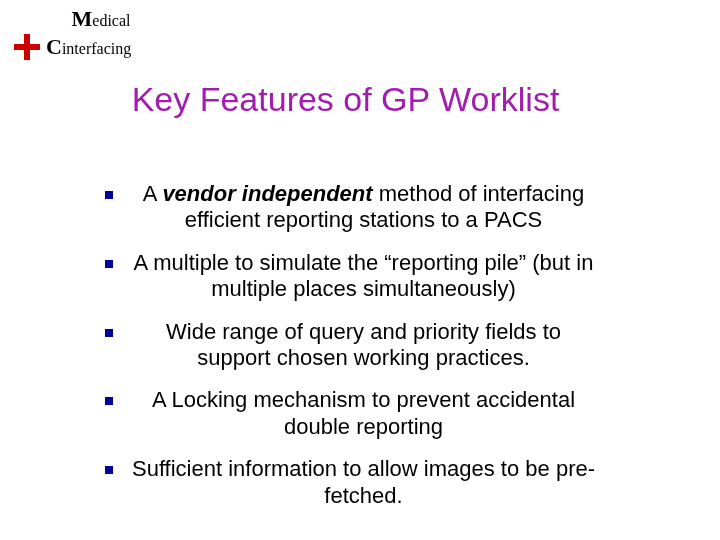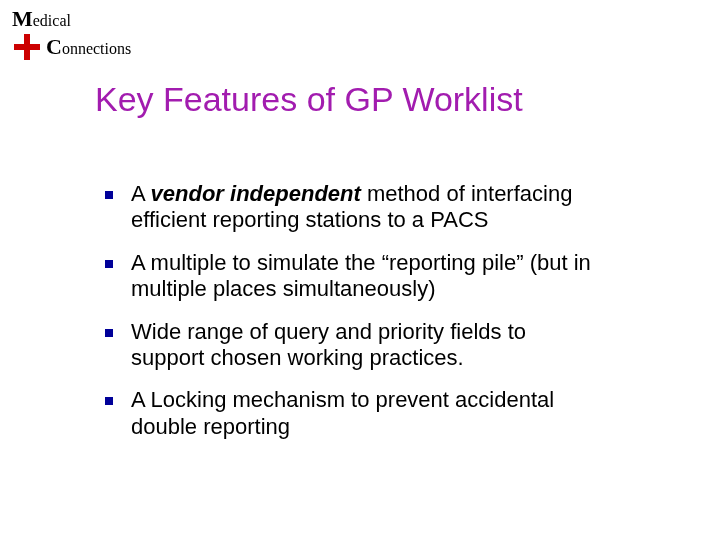--- a/index.html
+++ b/index.html
@@ -10,20 +10,21 @@
     background: #ffffff;
     font-family: Verdana, Geneva, sans-serif;
     color: #000;
     overflow: hidden;
   }
   .slide {
     position: relative;
     width: 656px;
     height: 540px;
     box-sizing: border-box;
+    text-align: center;
   }
   .logo {
     position: absolute;
     top: 6px;
     left: 10px;
     width: 180px;
   }
   .logo-line1 {
     font-family: Georgia, 'Times New Roman', serif;
     font-size: 16px;
@@ -107,37 +108,40 @@
   <div class="logo">
     <div class="logo-line1">
       <span class="cap">M</span><span>edical</span>
     </div>
     <div class="logo-line2">
       <svg class="cross" viewBox="0 0 26 26">
         <rect x="10" y="0" width="6" height="26" fill="#cc0000"></rect>
         <rect x="0" y="10" width="26" height="6" fill="#cc0000"></rect>
       </svg>
       <span class="logo-text">
-        <span class="cap">C</span><span>onnections</span>
+        <span class="cap">C</span><span>interfacing</span>
       </span>
     </div>
   </div>
 
   <div class="title">Key Features of GP Worklist</div>
 
   <div class="body">
     <ul class="bullets">
       <li>
         <span>A </span><span class="vi">vendor independent</span><span> method of interfacing efficient reporting stations to a PACS</span>
       </li>
       <li>
         <span>A multiple to simulate the “reporting pile” (but in multiple places simultaneously)</span>
       </li>
       <li>
         <span>Wide range of query and priority fields to support chosen working practices.</span>
       </li>
       <li>
         <span>A Locking mechanism to prevent accidental double reporting</span>
       </li>
+      <li>
+        <span>Sufficient information to allow images to be pre-fetched.</span>
+      </li>
     </ul>
   </div>
 
 </div>
 
 </body></html>

